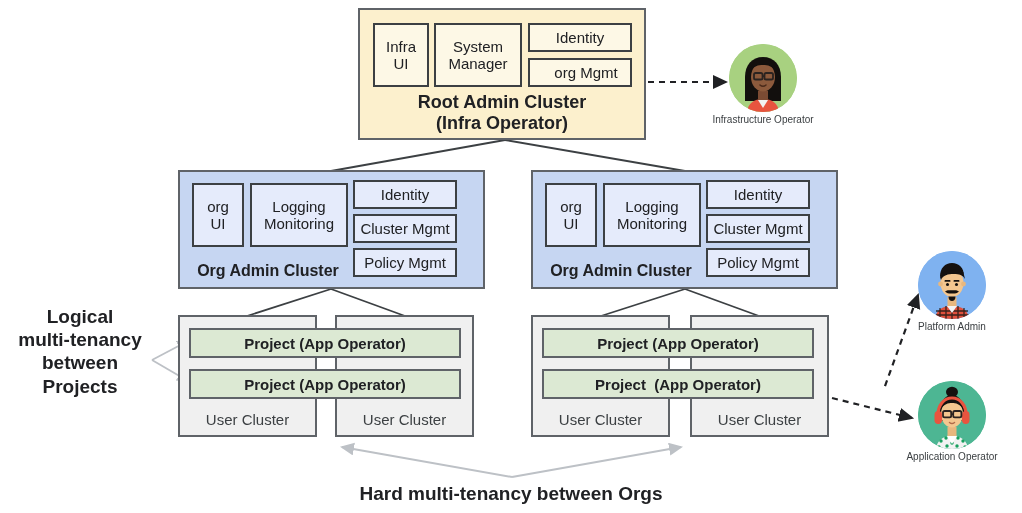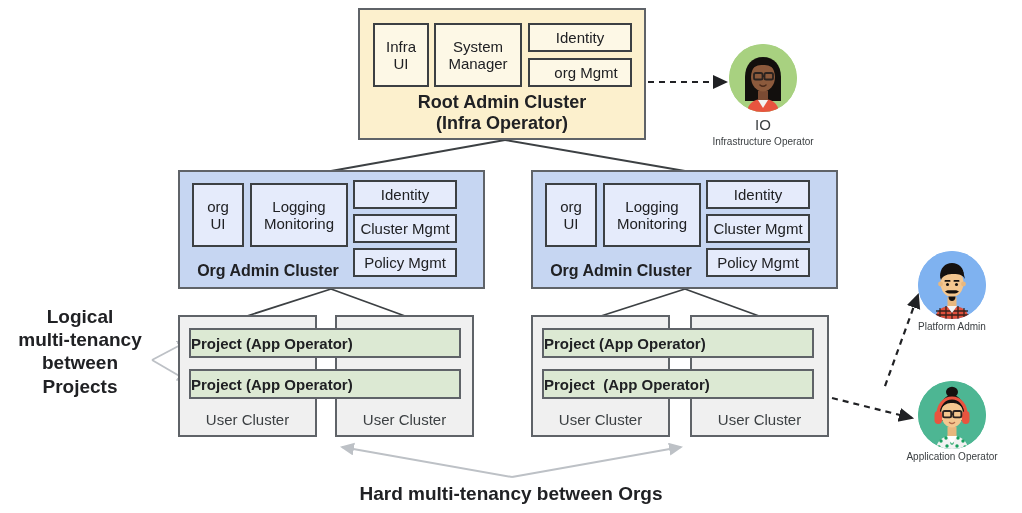--- a/index.html
+++ b/index.html
@@ -79,21 +79,21 @@
     position: absolute;
     text-align: center;
     font-size: 15px;
     color: #3c4043;
   }
   .project-bar {
     background: #DCE9D3;
     border: 2px solid #5f6368;
     display: flex;
     align-items: center;
-    justify-content: flex-start;
+    justify-content: center;
     font-weight: bold;
     font-size: 15px;
     color: #202124;
     white-space: pre;
   }
 
   
   .logical-label {
     position: absolute;
     text-align: center;
@@ -294,21 +294,20 @@
 
       <g fill="none" stroke="#2B2320" stroke-width="1.8">
         <rect x="25" y="29" width="8.5" height="6.5" rx="1.6"></rect>
         <rect x="35.5" y="29" width="8.5" height="6.5" rx="1.6"></rect>
         <path d="M33.5 32.2h2"></path>
       </g>
 
       <path d="M31 41c1.8 1.6 4.2 1.6 6 0" stroke="#4A2A1A" stroke-width="1.5" fill="none" stroke-linecap="round"></path>
     </svg>
   </div>
-  <div class="persona-initials">IO</div>
   <div class="persona-role">Infrastructure Operator</div>
 </div>
 
 <div class="persona" style="left:882px; top:251px; width:140px;">
   <div class="persona-avatar" style="background:#7FB2F0;">
     <svg viewBox="0 0 68 68" width="68" height="68" xmlns="http://www.w3.org/2000/svg">
       <circle cx="34" cy="34" r="34" fill="#7FB2F0"></circle>
 
       <path d="M17 68c1-9 7-13 17-13s16 4 17 13z" fill="#E0503C"></path>
       <g stroke="#1E1A18" stroke-width="1.3" opacity="0.85">

